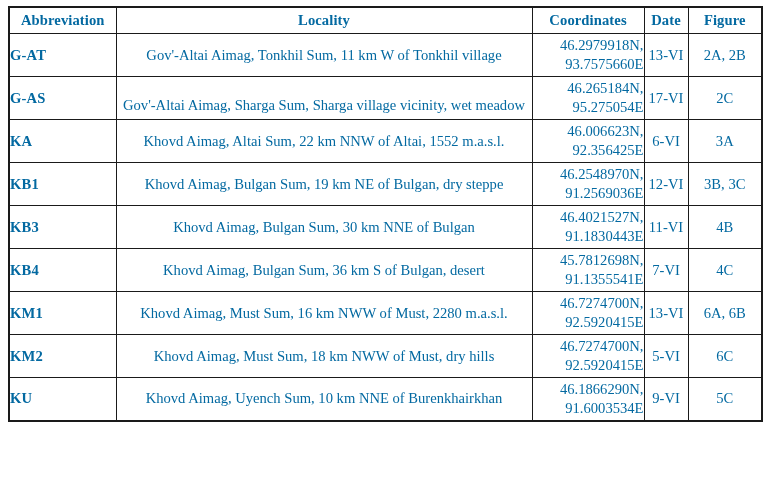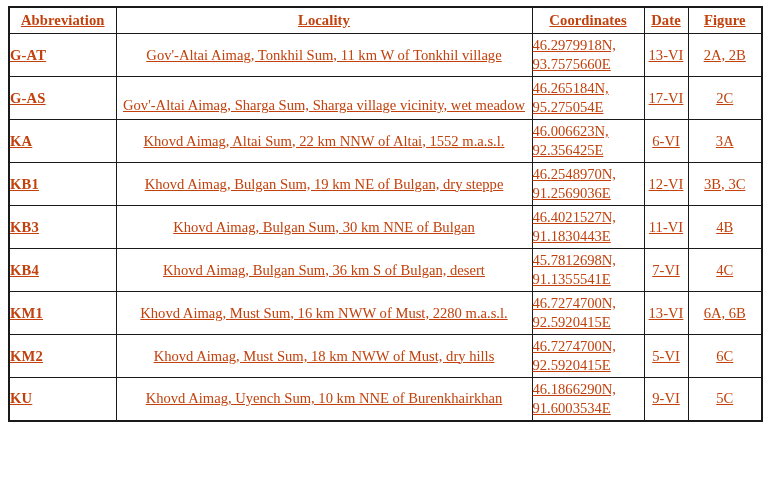--- a/index.html
+++ b/index.html
@@ -37,22 +37,21 @@
     background: #ffffff;
   }
 
   table.loc-table td,
   table.loc-table th {
     border: 1px solid #1a1a1a;
     padding: 0;
     vertical-align: middle;
     font-size: 14.6px;
     line-height: 1.30;
-    color: #c2410c;
-    text-decoration: underline;
+    color: #0369a1;
   }
 
   
   col.c-abbr   { width: 107px; }
   col.c-loc    { width: 416px; }
   col.c-coord  { width: 112px; }
   col.c-date   { width: 44px;  }
   col.c-fig    { width: 74px;  }
 
   
@@ -78,21 +77,21 @@
     text-align: center;
     padding: 2px 6px 2px 7px;
     vertical-align: middle;
   }
   td.locality.wrapped {
     vertical-align: top;
     padding-top: 19px;
   }
 
   td.coords {
-    text-align: left;
+    text-align: right;
     font-size: 14.4px;
     line-height: 1.28;
     padding: 1px 1px;
     white-space: nowrap;
   }
   td.coords .cline { display: block; }
 
   td.date {
     text-align: center;
     font-size: 14.4px;

